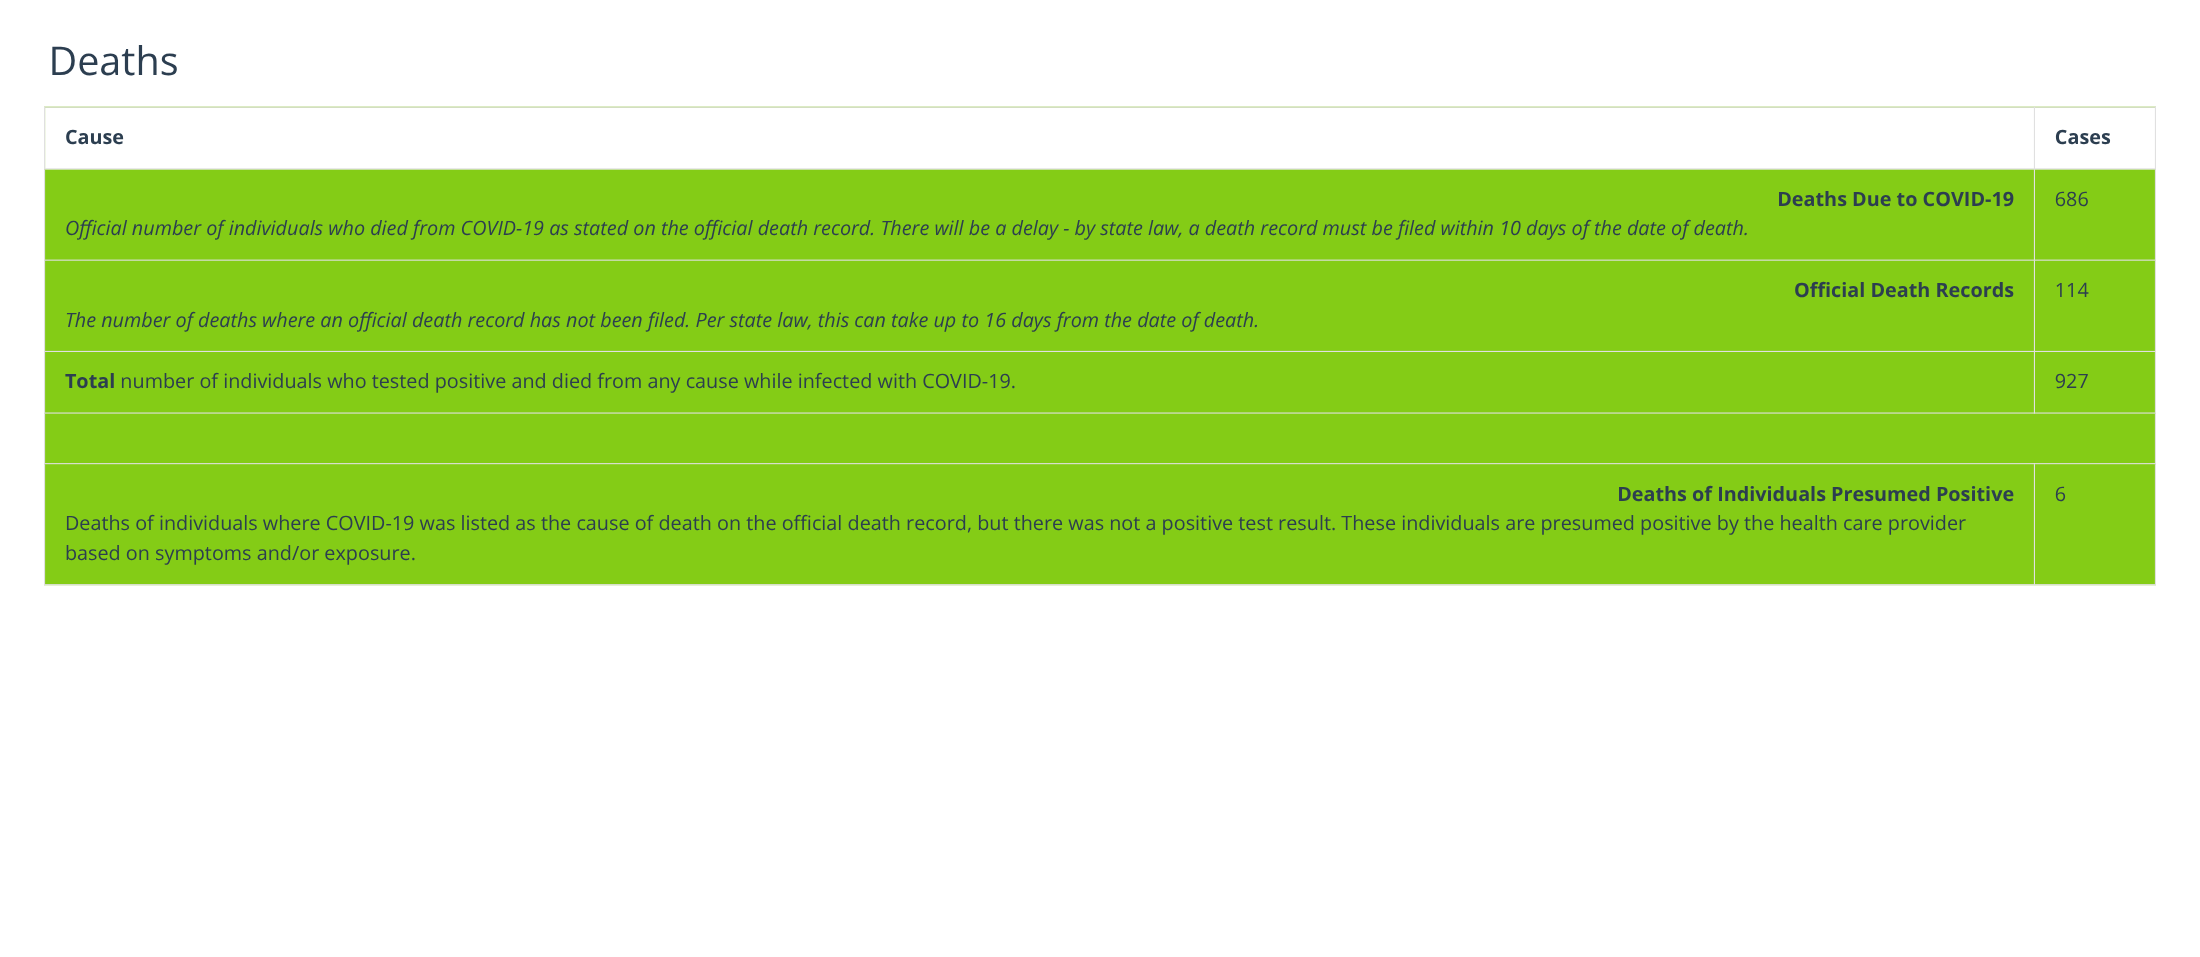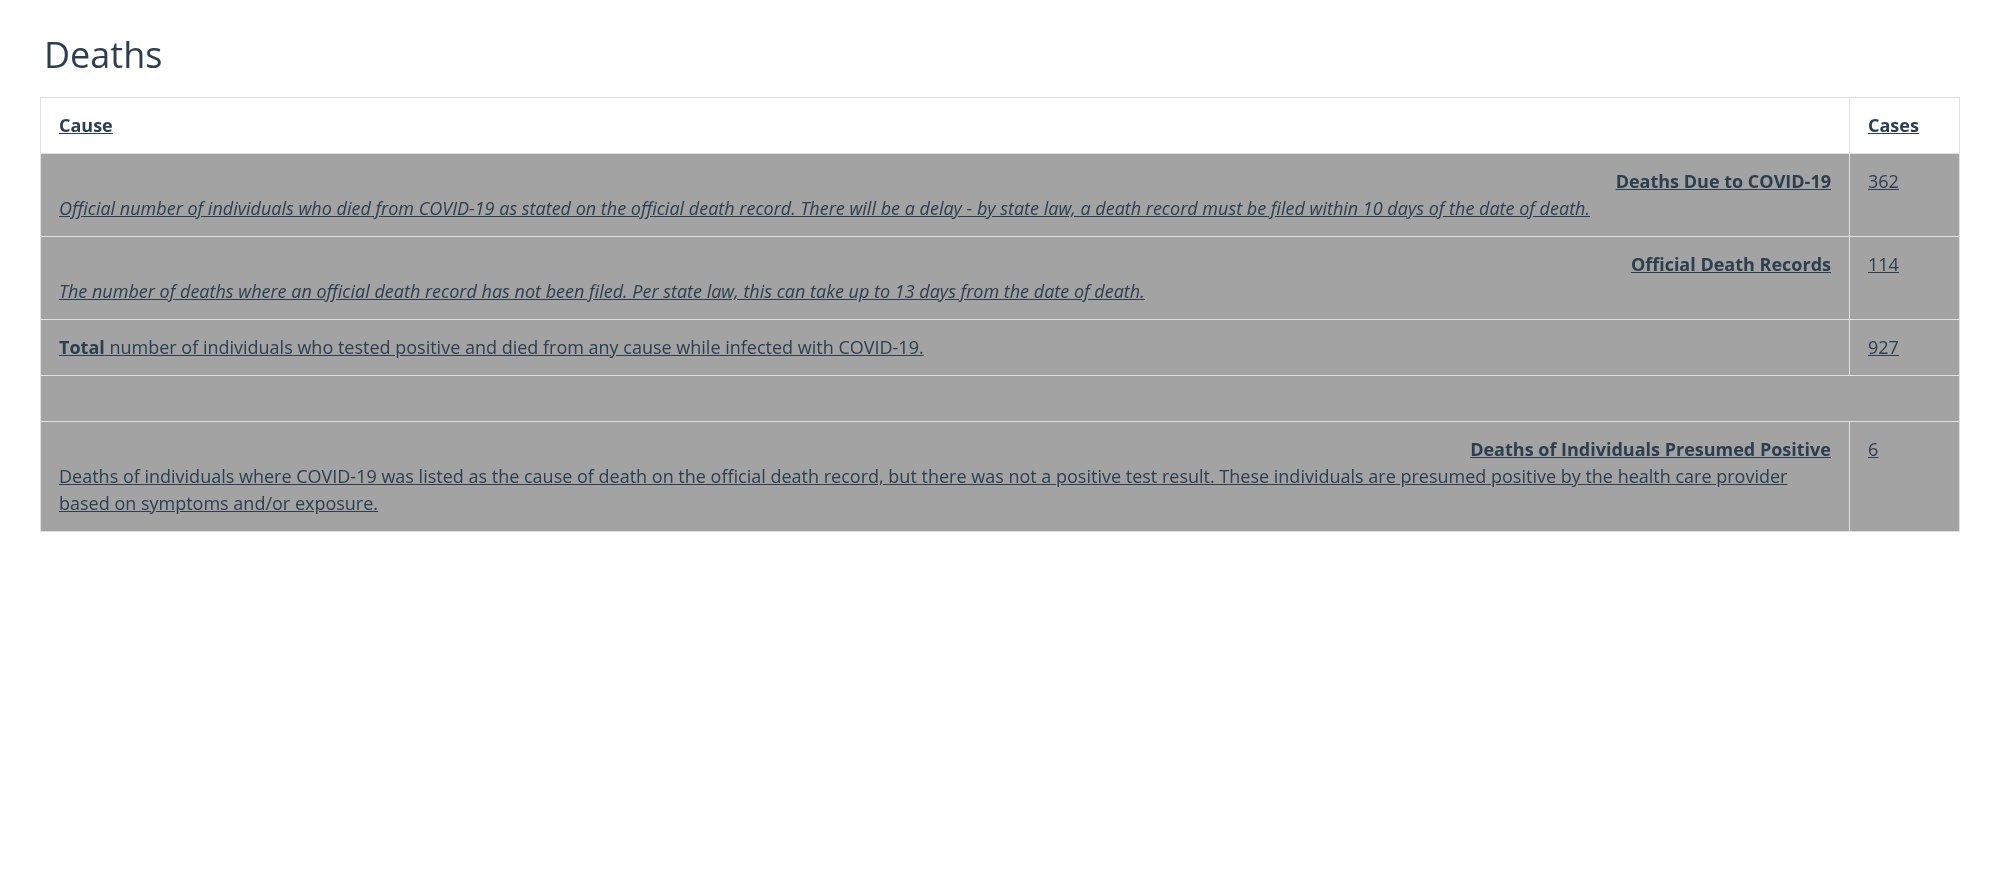--- a/index.html
+++ b/index.html
@@ -16,22 +16,21 @@
     h2.section-title {
       font-size: 36px;
       font-weight: 400;
       color: #2c3e50;
       margin-bottom: 18px;
       margin-left: 4px;
     }
     table {
       width: 100%;
       border-collapse: collapse;
-      background: #a3a3a3;
-      text-decoration: underline;
+      background: #84cc16;
     }
     th, td {
       border: 1px solid #e0e0e0;
       padding: 14px 18px;
       text-align: left;
       vertical-align: top;
       font-size: 18px;
       line-height: 1.5;
       color: #2c3e50;
     }
@@ -78,26 +77,26 @@
       <th>Cause</th>
       <th class="cases-col">Cases</th>
     </tr>
   </thead>
   <tbody>
     <tr>
       <td>
         <span class="row-title">Deaths Due to COVID-19</span>
         <span class="row-desc-italic">Official number of individuals who died from COVID-19 as stated on the official death record. There will be a delay - by state law, a death record must be filed within 10 days of the date of death.</span>
       </td>
-      <td class="cases-col">362</td>
+      <td class="cases-col">686</td>
     </tr>
     <tr>
       <td>
         <span class="row-title">Official Death Records</span>
-        <span class="row-desc-italic">The number of deaths where an official death record has not been filed. Per state law, this can take up to 13 days from the date of death.</span>
+        <span class="row-desc-italic">The number of deaths where an official death record has not been filed. Per state law, this can take up to 16 days from the date of death.</span>
       </td>
       <td class="cases-col">114</td>
     </tr>
     <tr>
       <td>
         <span class="total-label">Total</span><span> number of individuals who tested positive and died from any cause while infected with COVID-19.</span>
       </td>
       <td class="cases-col">927</td>
     </tr>
     <tr class="spacer">

